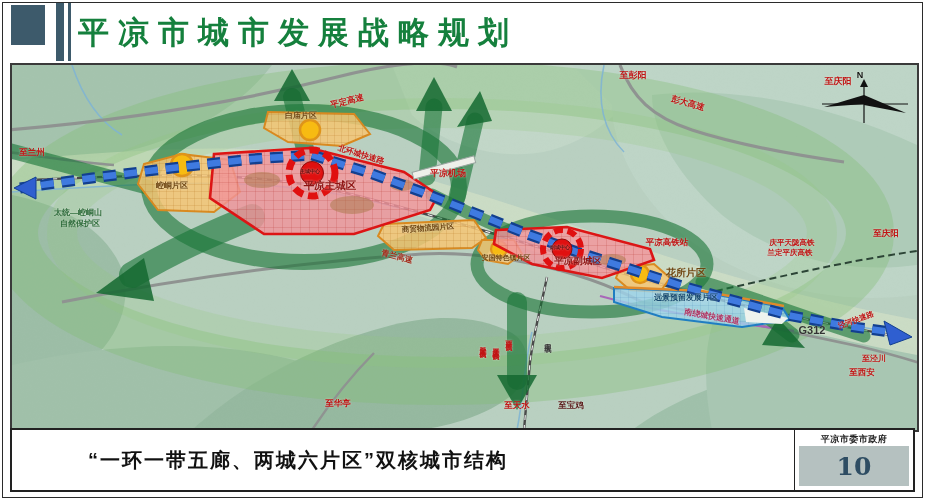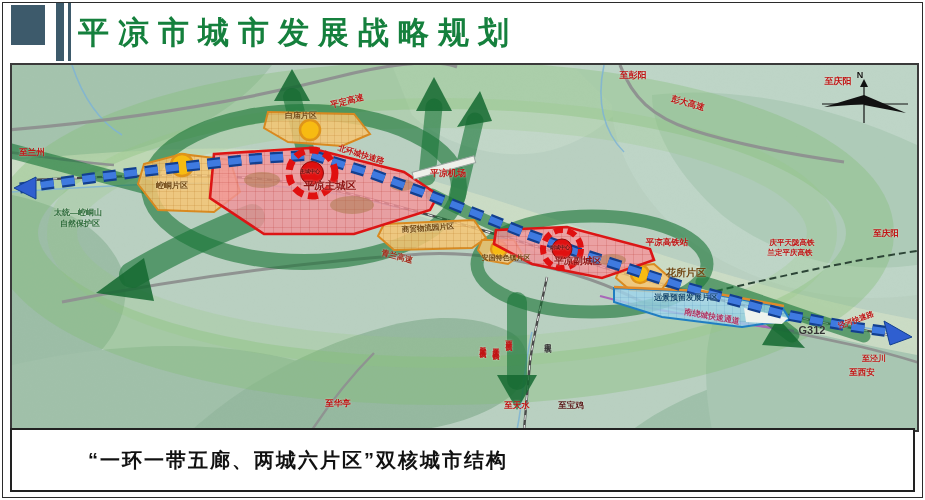--- a/index.html
+++ b/index.html
@@ -252,16 +252,22 @@
       <span class="map-label" style="left: 561px; top: 342px; font-size: 8.5px; color: rgb(90, 26, 26); transform: translate(-50%, -50%);">至宝鸡</span>
       <span class="map-label" style="left: 328px; top: 340px; font-size: 8.5px; color: rgb(192, 20, 20); transform: translate(-50%, -50%);">至华亭</span>
       <span class="map-label" style="left: 68px; top: 150px; font-size: 8px; color: rgb(45, 107, 58); transform: translate(-50%, -50%);">太统—崆峒山</span>
       <span class="map-label" style="left: 70px; top: 161px; font-size: 8px; color: rgb(45, 107, 58); transform: translate(-50%, -50%);">自然保护区</span>
       <span class="map-label" style="left: 22px; top: 89px; font-size: 8.5px; color: rgb(192, 20, 20); transform: translate(-50%, -50%);">至兰州</span>
       <span class="map-label" style="left: 850px; top: 12px; font-size: 9px; color: rgb(17, 17, 17); transform: translate(-50%, -50%);">N</span>
     </div>
 
   <div id="footer">
     <div id="caption">“一环一带五廊、两城六片区”双核城市结构</div>
+    <div id="footer-right">
+      <div id="authority">平凉市委市政府</div>
+      <div id="page-number-box">
+        <span id="page-number">10</span>
+      </div>
+    </div>
   </div>
 
   <div id="outer-frame"></div>
 </div>
 
 </body></html>

